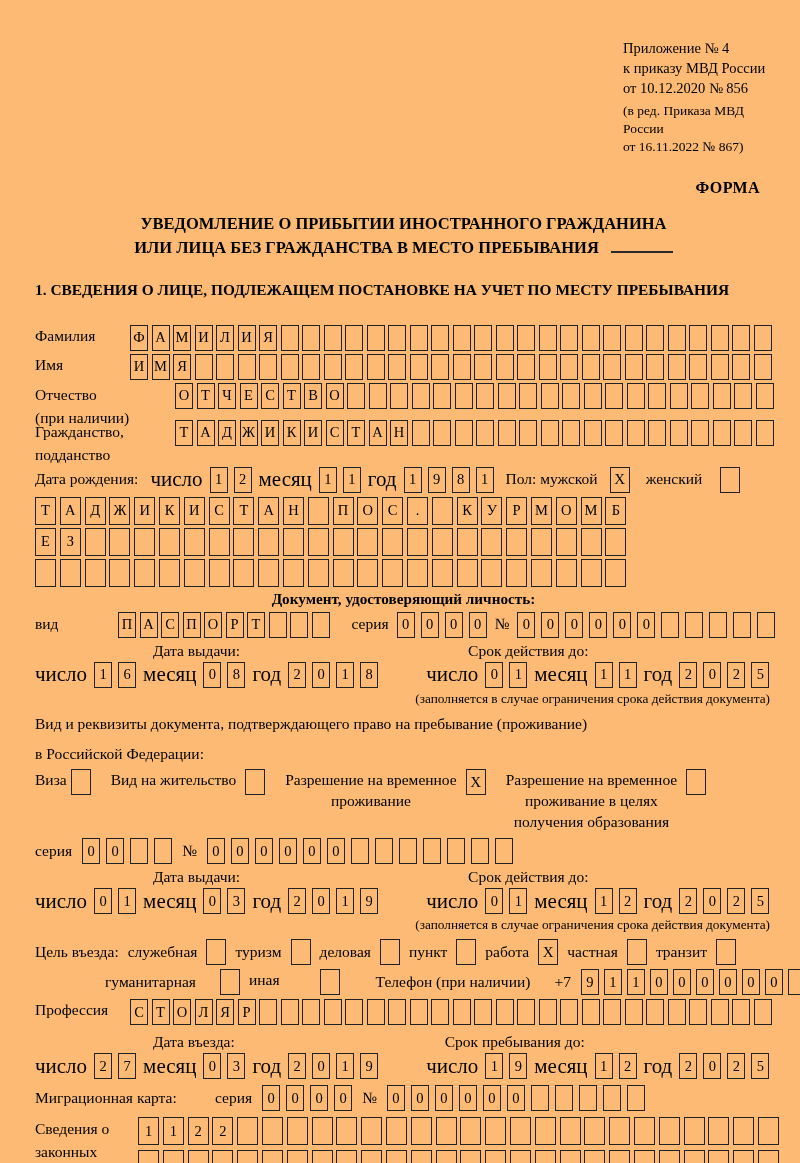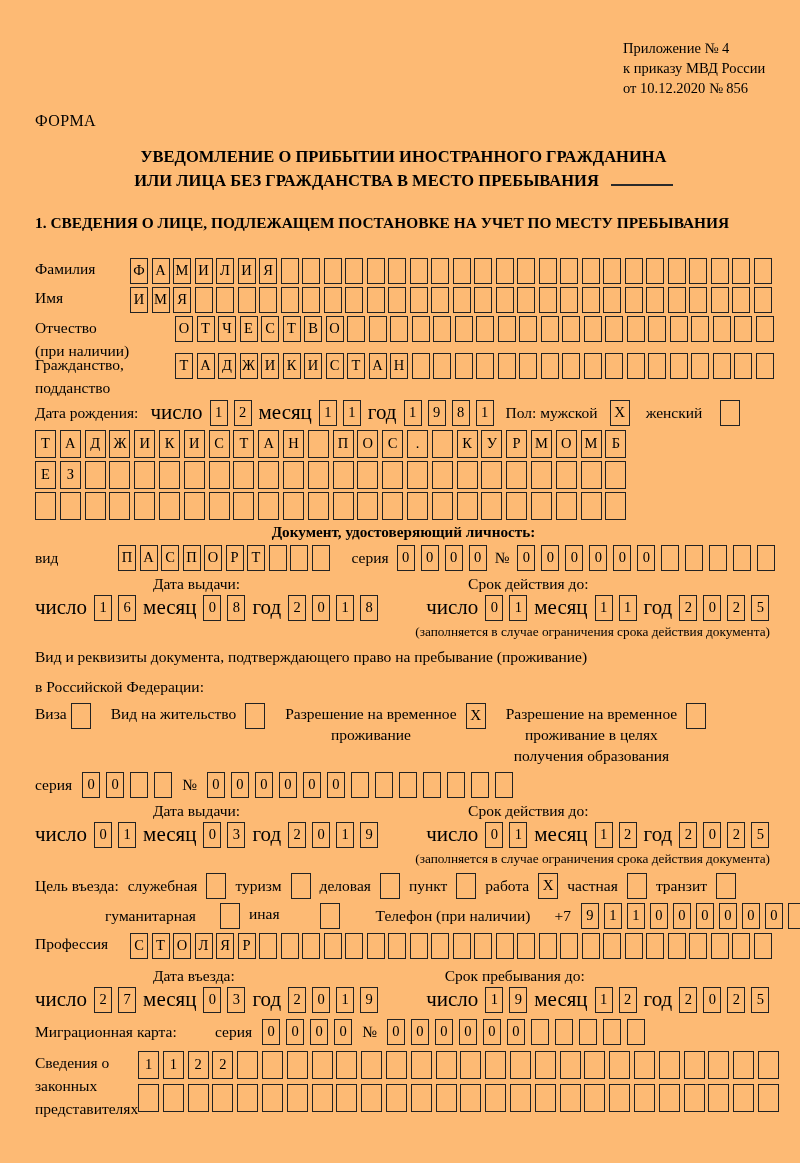--- a/index.html
+++ b/index.html
@@ -4,21 +4,21 @@
 <style>
   * { box-sizing: border-box; }
   html,body { margin:0; padding:0; background:#ffffff; }
   .page {
     width:800px; height:1163px; background:#fdba74; color:#000;
     font-family:"Liberation Serif", serif;
     padding:38px 28px 0 35px; position:relative; overflow:hidden;
   }
   .hdr { margin-left:588px; font-size:14.5px; line-height:1.38; }
   .hdr-small { margin-top:4px; font-size:13.5px; line-height:1.35; }
-  .forma { margin-top:14px; text-align:left; padding-right:12px; font-weight:normal; font-size:16px; letter-spacing:.4px; }
+  .forma { margin-top:22px; text-align:right; padding-right:12px; font-weight:bold; font-size:16px; letter-spacing:.4px; }
   .title { margin-top:15px; text-align:center; font-weight:bold; font-size:16.5px; line-height:1.45; }
   .blank-line { display:inline-block; width:62px; border-bottom:2.2px solid #2a2a2a; margin-left:12px; }
   .sec { margin-top:21px; font-weight:bold; font-size:15.4px; white-space:nowrap; }
   .row { display:flex; align-items:flex-start; }
   .lbl { font-size:15.5px; white-space:nowrap; line-height:1.45; }
   .lblcol { font-size:15.5px; line-height:23px; white-space:nowrap; }
   .boxes { display:flex; gap:3.5px; }
   .boxes.sp { gap:6px; }
   .boxes.w { gap:3.8px; }
   .cell { flex:0 0 18px; width:18px; height:26px; border:1.6px solid #222;
@@ -52,20 +52,24 @@
 </style>
 </head>
 <body>
 
 <div class="page">
 
   <div class="hdr">
     <div>Приложение № 4</div>
     <div>к приказу МВД России</div>
     <div>от 10.12.2020 № 856</div>
+    <div class="hdr-small">
+      <div>(в ред. Приказа МВД России</div>
+      <div>от 16.11.2022 № 867)</div>
+    </div>
   </div>
 
   <div class="forma">ФОРМА</div>
 
   <div class="title">
     <div>УВЕДОМЛЕНИЕ О ПРИБЫТИИ ИНОСТРАННОГО ГРАЖДАНИНА</div>
     <div><span>ИЛИ ЛИЦА БЕЗ ГРАЖДАНСТВА В МЕСТО ПРЕБЫВАНИЯ</span><span class="blank-line"></span></div>
   </div>
 
   <div class="sec">1. СВЕДЕНИЯ О ЛИЦЕ, ПОДЛЕЖАЩЕМ ПОСТАНОВКЕ НА УЧЕТ ПО МЕСТУ ПРЕБЫВАНИЯ</div>

